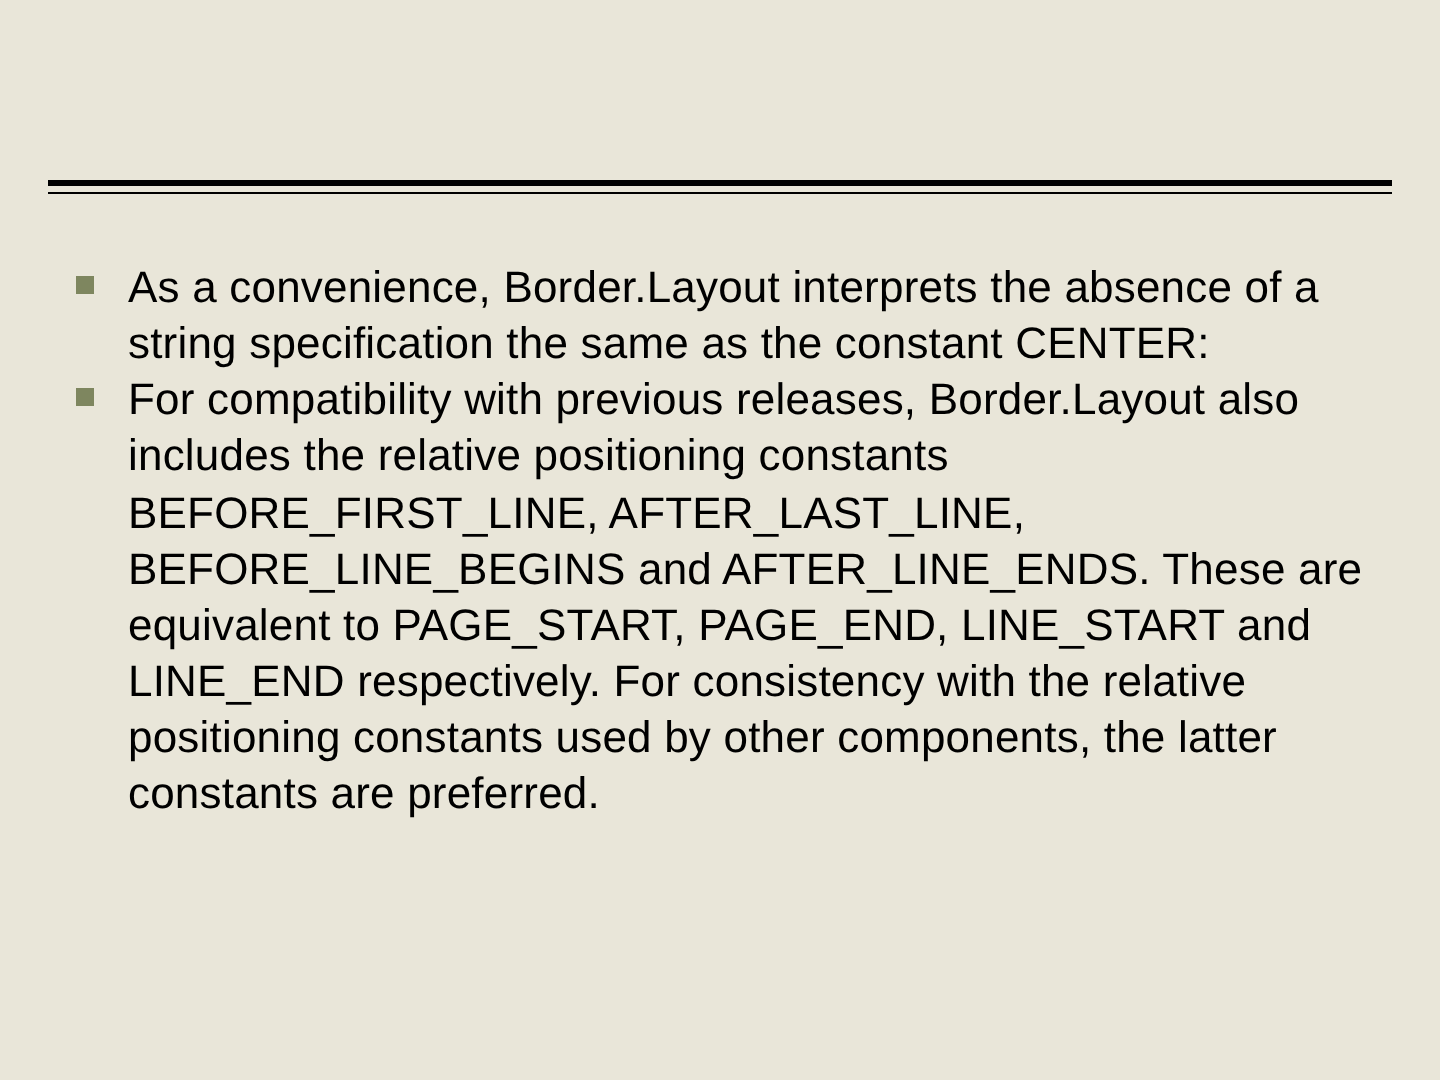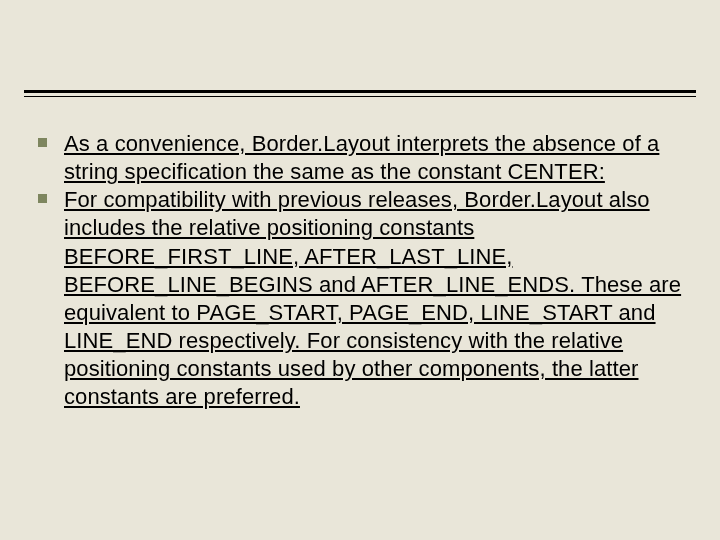--- a/index.html
+++ b/index.html
@@ -24,21 +24,20 @@
     right: 24px;
     top: 96px;
     height: 0;
     border-top: 1px solid #000;
   }
   .content {
     position: absolute;
     left: 24px;
     right: 24px;
     top: 130px;
-    text-decoration: underline;
   }
   .item {
     display: flex;
     align-items: flex-start;
     margin-bottom: 0;
   }
   .bullet {
     width: 40px;
     flex: 0 0 40px;
     display: flex;

